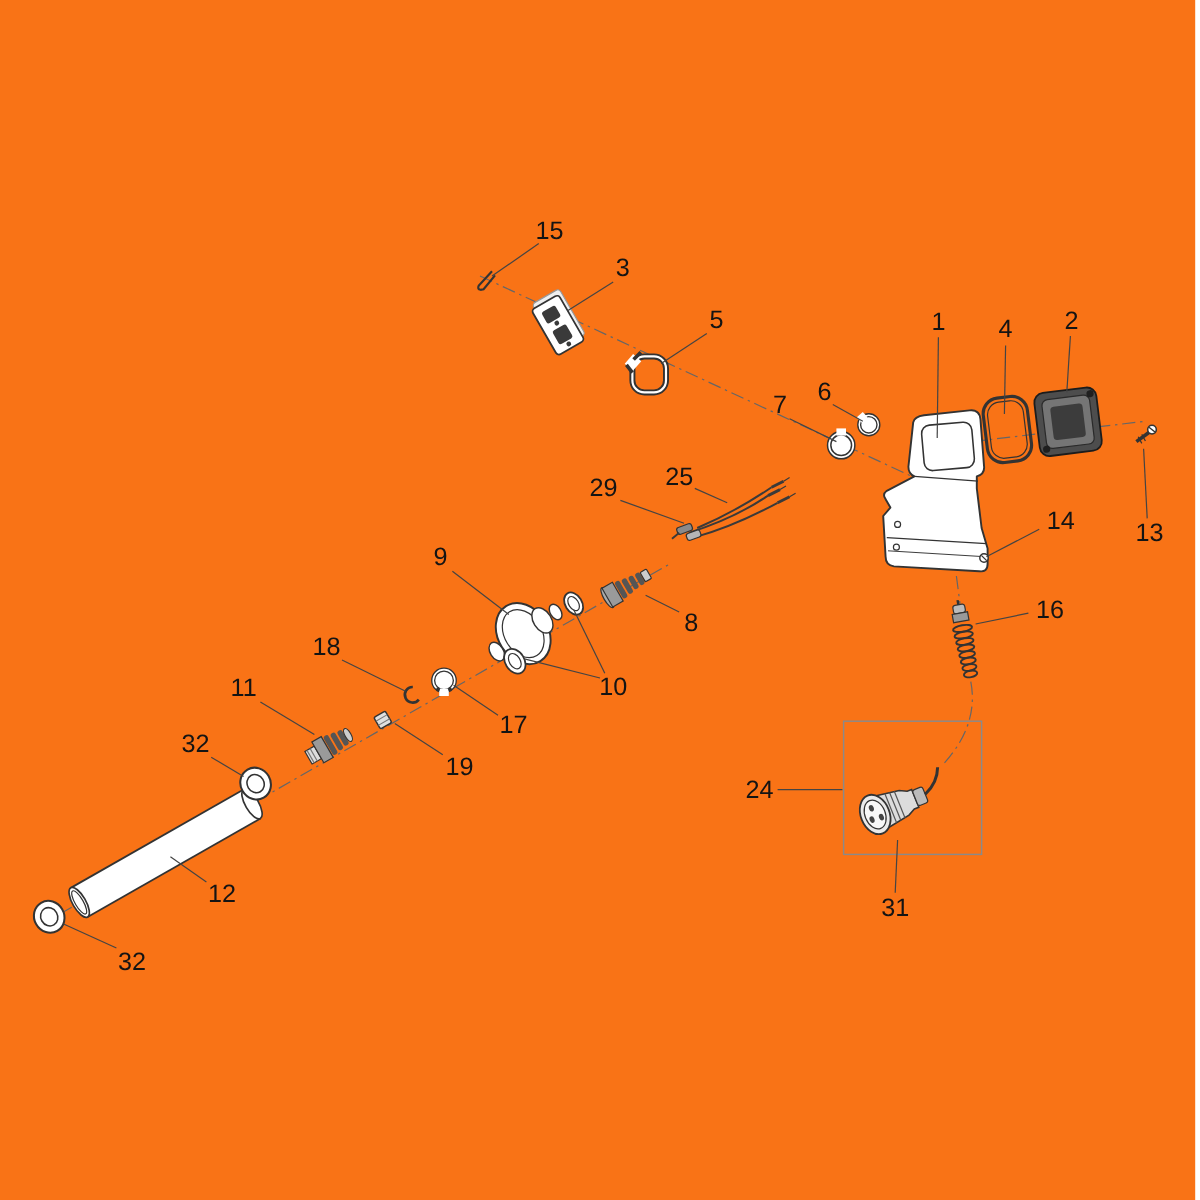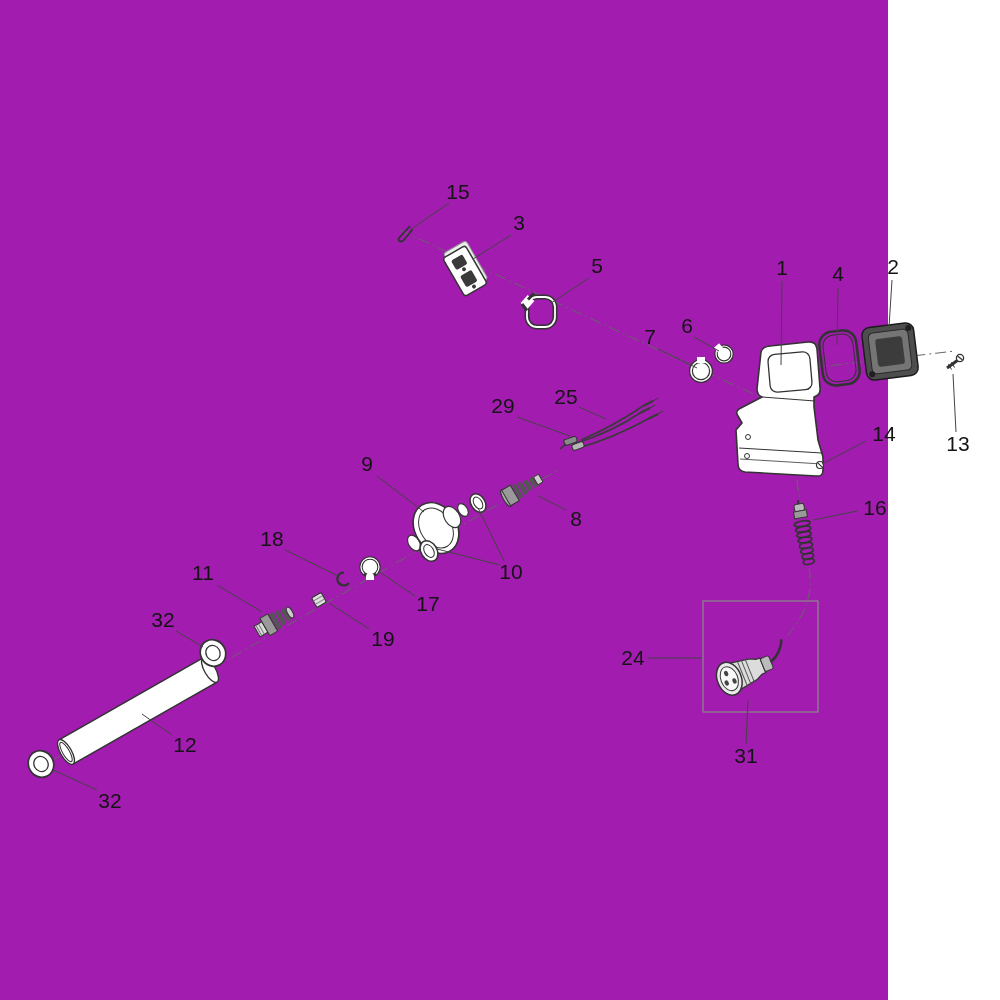--- a/index.html
+++ b/index.html
@@ -1,20 +1,20 @@
 <!DOCTYPE html>
 <html><head>
 <meta charset="utf-8">
 <style>
   html, body { margin: 0; padding: 0; background: #ffffff; }
   .canvas {
     position: relative;
-    width: 888px;
+    width: 996px;
     height: 1000px;
-    background: #a21caf;
+    background: #f97316;
     font-family: "Liberation Sans", sans-serif;
   }
   svg { display: block; }
   text.part-label {
     font-family: "Liberation Sans", "DejaVu Sans", sans-serif;
     font-size: 21px;
     fill: #141414;
   }
   .axis { stroke: #666; stroke-width: 1; fill: none; stroke-dasharray: 11 4 2 4; }
   .leader { stroke: #444; stroke-width: 1; }

